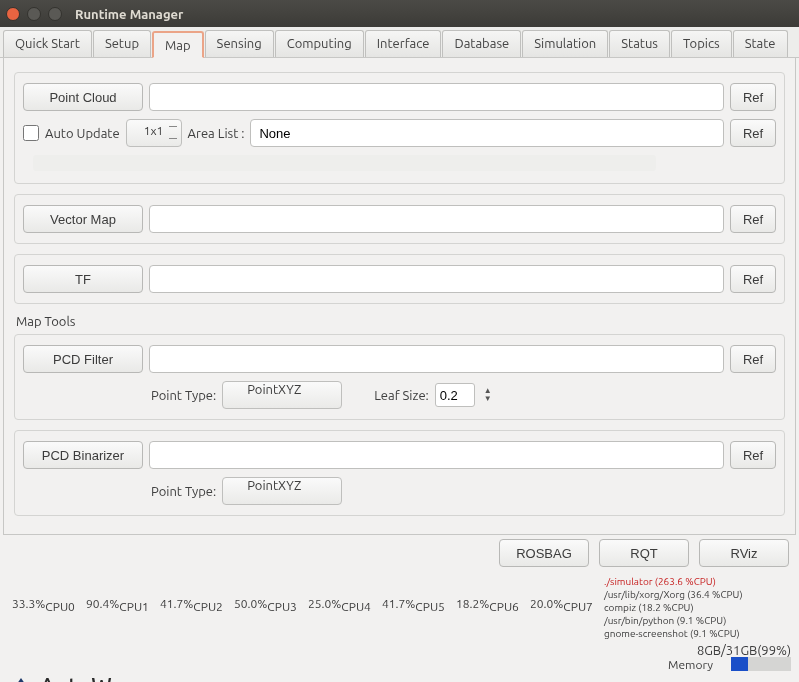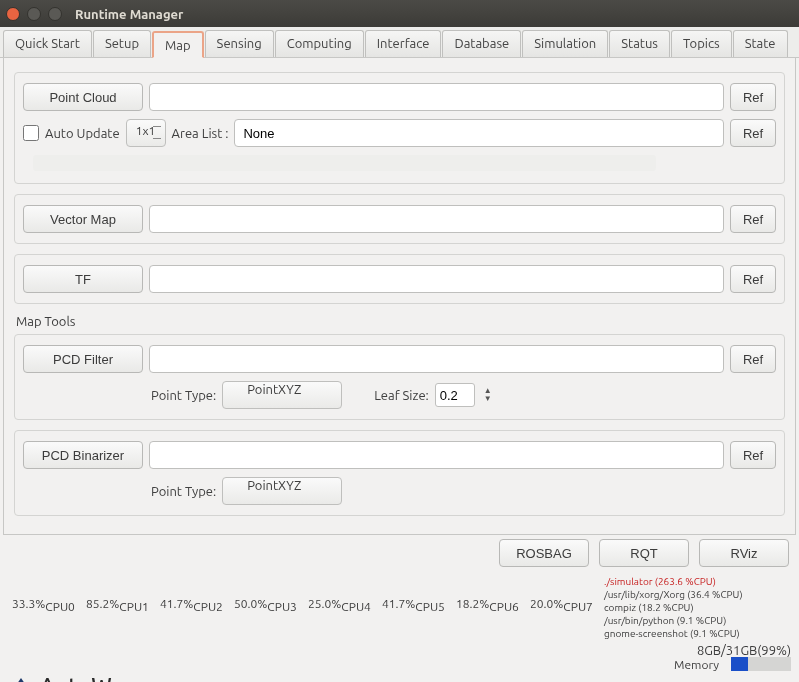--- a/index.html
+++ b/index.html
@@ -101,21 +101,21 @@
 .select {
   height: 28px;
   border: 1px solid #bfbfbd;
   border-radius: 4px;
   background: linear-gradient(#fafafa,#eaeae8);
   padding: 0 18px 0 24px;
   font-size: 13px;
   position: relative;
 }
 .spinner {
-  width: 40px;
+  width: 56px;
   height: 28px;
   border: 1px solid #bfbfbd;
   border-radius: 4px;
   background: linear-gradient(#fafafa,#eaeae8);
   text-align: center;
   font-size: 12px;
   padding-top: 4px;
   position: relative;
 }
 .spinner::after {
@@ -200,21 +200,21 @@
 .proc-list .red { color: #c61e1e; }
 .mem-line {
   font-size: 13px;
   text-align: right;
   margin-top: 4px;
 }
 .mem-row {
   display: flex;
   align-items: center;
   justify-content: flex-end;
-  gap: 12px;
+  gap: 18px;
   font-size: 12px;
 }
 .mem-bar {
   width: 60px; height: 14px;
   background: #d5d5d3;
   position: relative;
 }
 .mem-fill {
   position: absolute; left: 0; top: 0; bottom: 0;
   background: #1a4fc8;
@@ -339,21 +339,21 @@
 <div class="stats">
   <div id="cpu-container" style="display:flex;gap:22px">
       <div class="cpu">
         <div class="cpu-pct">33.3%</div>
         <div class="cpu-bar">
           <div class="cpu-fill" style="height:33.3%"></div>
         </div>
         <div class="cpu-name">CPU0</div>
       </div>
       <div class="cpu">
-        <div class="cpu-pct">85.2%</div>
+        <div class="cpu-pct">90.4%</div>
         <div class="cpu-bar">
           <div class="cpu-fill" style="height:30%"></div>
         </div>
         <div class="cpu-name">CPU1</div>
       </div>
       <div class="cpu">
         <div class="cpu-pct">41.7%</div>
         <div class="cpu-bar">
           <div class="cpu-fill" style="height:41.7%"></div>
         </div>

